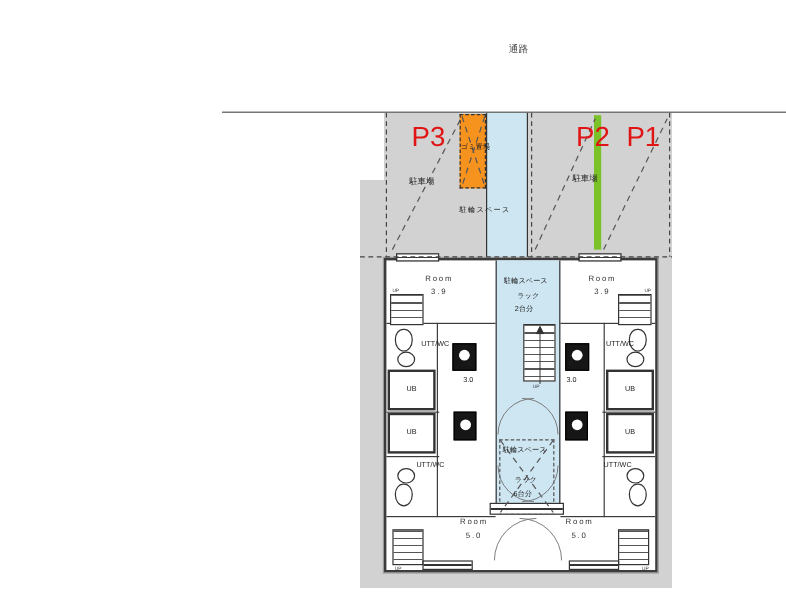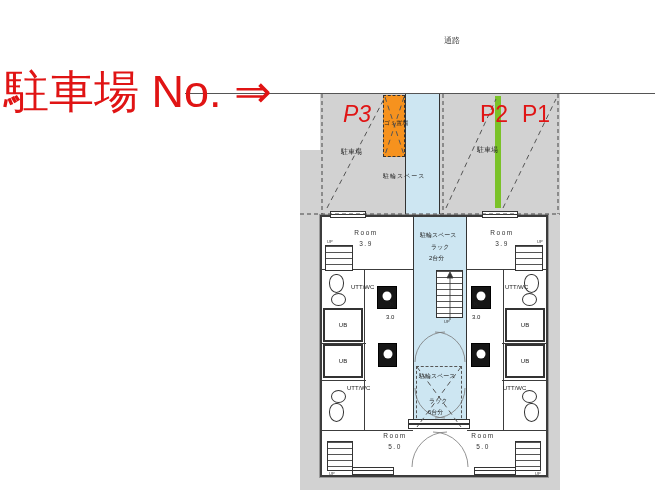--- a/index.html
+++ b/index.html
@@ -130,23 +130,23 @@
       <path d="M468,467 A35,35 0 0 0 433,432"></path>
     </g>
     <g stroke="#333" stroke-width="0.8" fill="#333">
       <line x1="450" y1="320" x2="450" y2="276"></line>
       <path d="M450,272 l-3,6 h6 z"></path>
     </g>
   </svg>
 
   <div class="abs" style="left:185px;top:93px;width:470px;height:1px;background:#555;"></div>
 
-  <div class="t" style="left:444px;top:37px;font-size:8px;color:#444;">通路</div>
+  <div class="t" style="left:424px;top:37px;font-size:8px;color:#444;">通路</div>
 
-  <div class="plabel" style="left:343px;top:103px;font-style:italic;">P3</div>
+  <div class="plabel" style="left:343px;top:103px;">P3</div>
   <div class="plabel" style="left:480px;top:103px;">P2</div>
   <div class="plabel" style="left:522px;top:103px;">P1</div>
 
   <div class="t tiny" style="left:341px;top:148px;font-size:7px;">駐車場</div>
   <div class="t tiny" style="left:477px;top:146px;font-size:7px;">駐車場</div>
   <div class="t tiny" style="left:384px;top:120px;">ゴミ置場</div>
   <div class="t tiny" style="left:383px;top:173px;letter-spacing:1px;">駐輪スペース</div>
 
   <div class="t tiny" style="left:420px;top:232px;">駐輪スペース</div>
   <div class="t tiny" style="left:431px;top:244px;">ラック</div>
@@ -181,14 +181,13 @@
   <div class="t tiny" style="left:390px;top:301px;">K</div>
   <div class="t tiny" style="left:386px;top:314px;">3.0</div>
   <div class="t tiny" style="left:474px;top:301px;">K</div>
   <div class="t tiny" style="left:472px;top:314px;">3.0</div>
 
   <div class="t up" style="left:327px;top:240px;">UP</div>
   <div class="t up" style="left:537px;top:240px;">UP</div>
   <div class="t up" style="left:329px;top:472px;">UP</div>
   <div class="t up" style="left:535px;top:472px;">UP</div>
 
-  <div id="annotation">駐車場 No. ⇒</div>
 </div>
 
 </body></html>

